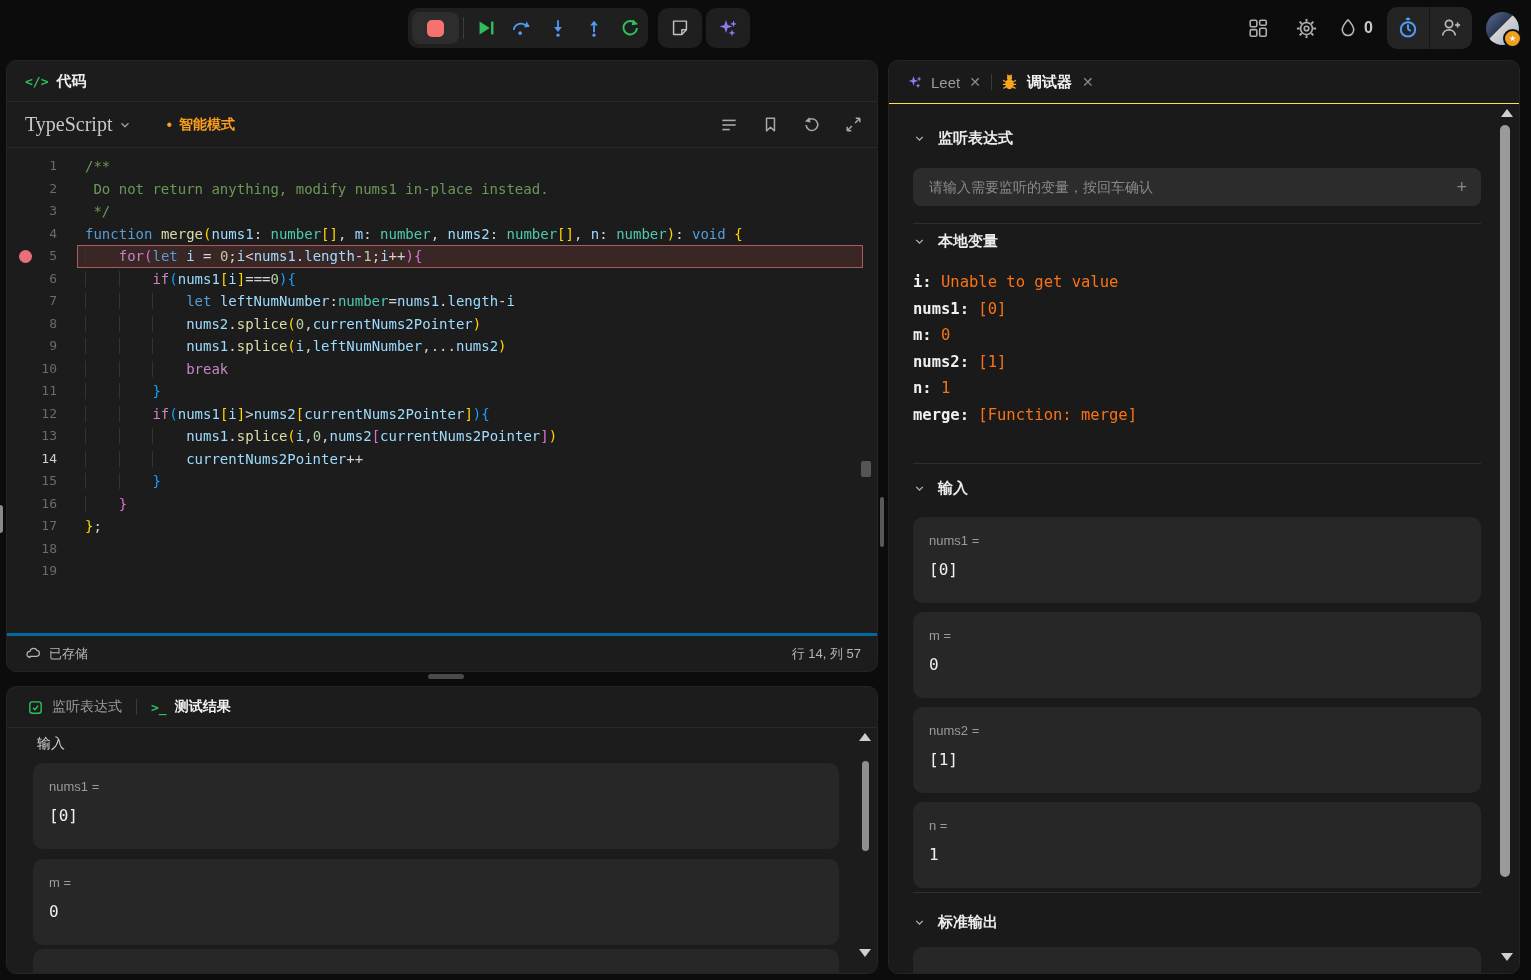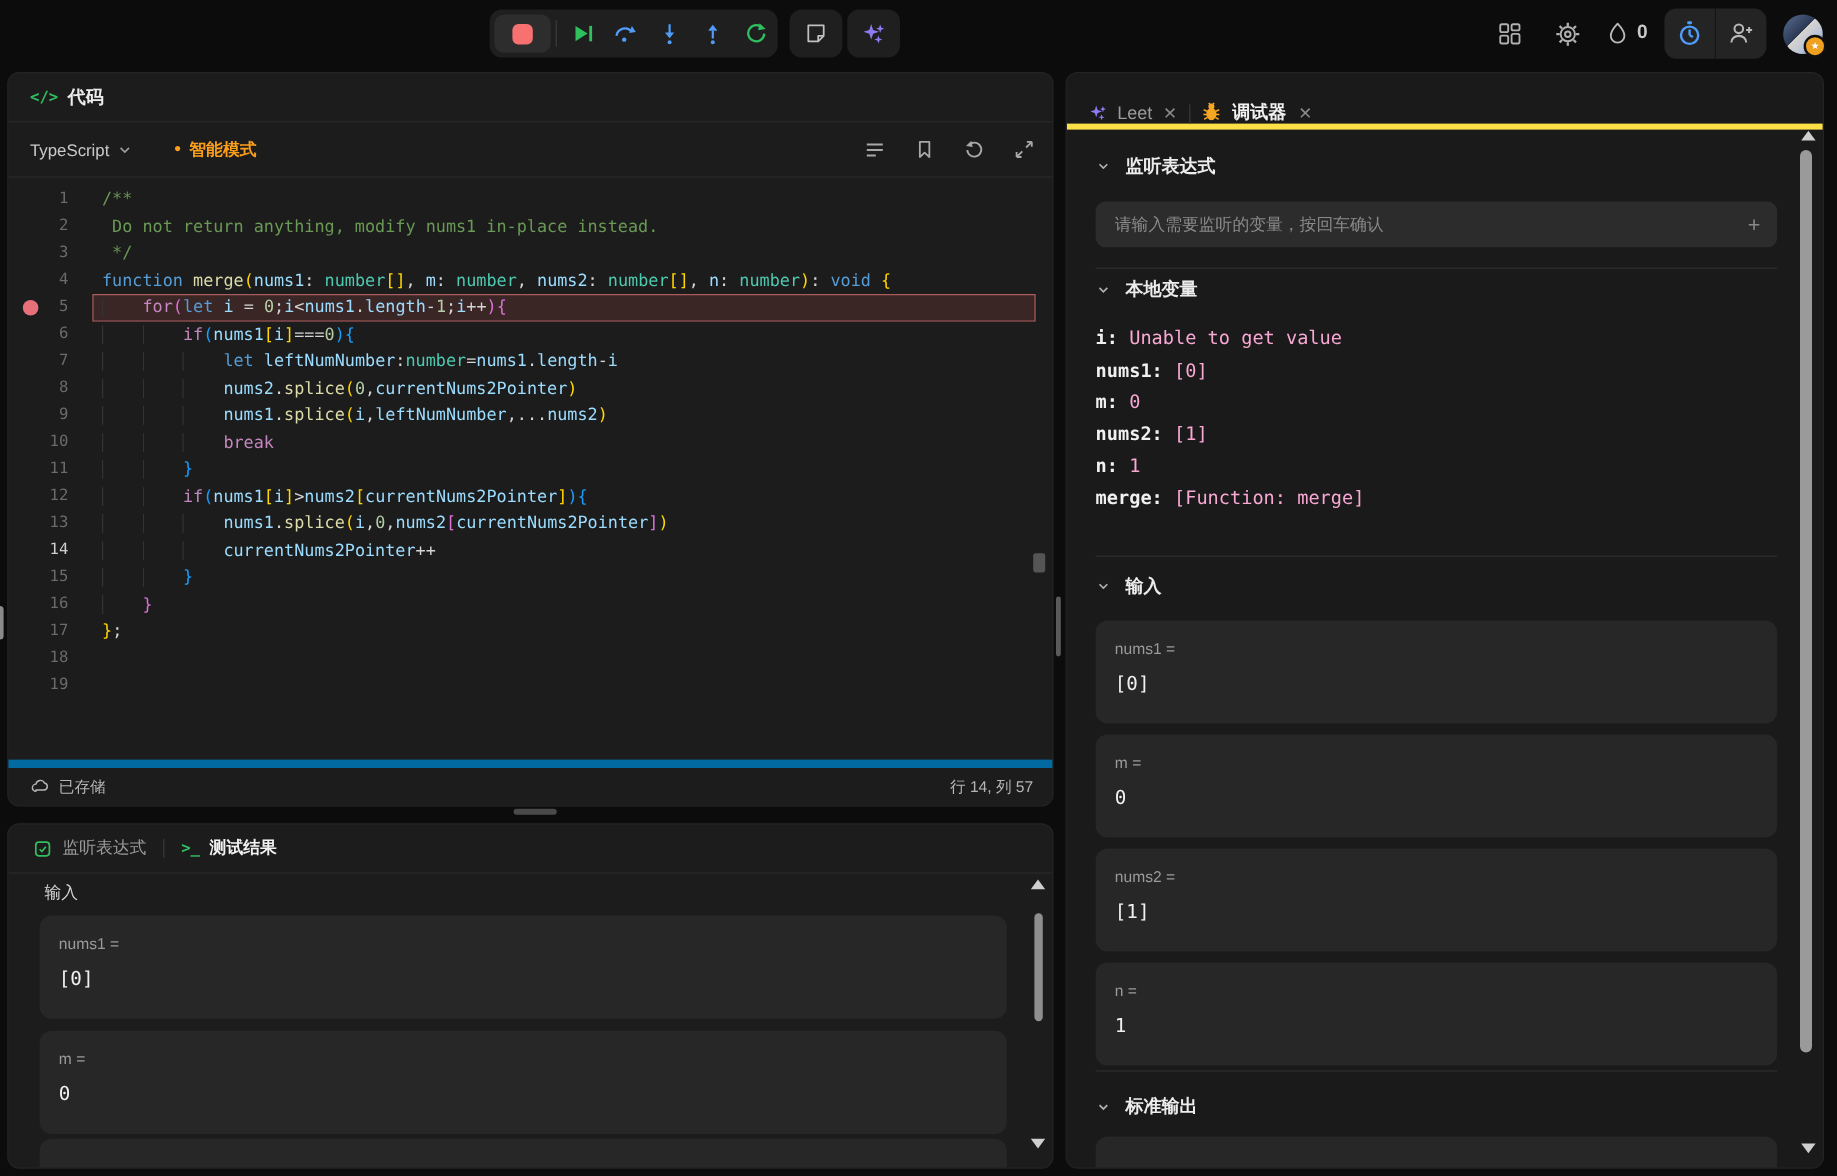--- a/index.html
+++ b/index.html
@@ -28,40 +28,40 @@
   #avatar .badge{position:absolute;right:-3px;bottom:-3px;width:15px;height:15px;border-radius:50%;
           background:#f0a020;border:2px solid #101010;display:flex;align-items:center;justify-content:center;
           font-size:8px;color:#fff;}
 
   
   #code-panel{left:6px;top:60px;width:872px;height:612px;}
   #code-header{height:40px;border-bottom:1px solid #2a2a2a;padding-left:18px;}
   .code-glyph{font-family:"DejaVu Sans Mono",monospace;font-weight:bold;color:#2fbf5f;font-size:13px;margin-right:8px;}
   #code-title{font-size:15px;font-weight:600;color:#ececec;}
   #code-toolbar{height:45px;border-bottom:1px solid #2a2a2a;padding:0 14px 0 18px;justify-content:space-between;}
-  #lang-select{gap:6px;color:#c9c9c9;font-size:14px;cursor:pointer;}
+  #lang-select{gap:6px;color:#c9c9c9;font-size:20px;cursor:pointer;font-family:Liberation Serif, serif;}
   #mode-toggle{gap:7px;margin-left:34px;cursor:pointer;}
   #mode-dot{color:#fa9e1b;font-size:16px;line-height:1;}
   #mode-label{color:#fa9e1b;font-size:14px;font-weight:600;}
   #editor-tools{gap:22px;}
   #editor{position:absolute;left:0;top:87px;width:870px;height:486px;overflow:hidden;}
   #gutter{position:absolute;left:0;top:7px;width:50px;text-align:right;
           font-family:"DejaVu Sans Mono",monospace;font-size:13px;color:#6b6b6b;}
   .gnum{height:22.5px;line-height:22.5px;cursor:pointer;}
   .gnum.cur{color:#cfcfcf;}
   #lines{position:absolute;left:70px;top:7px;width:786px;font-family:"DejaVu Sans Mono",monospace;font-size:14px;}
   .cline{height:22.5px;line-height:22.5px;white-space:pre;padding-left:8px;box-sizing:border-box;cursor:text;}
   .cline.hl{background:rgba(173,79,79,.22);box-shadow:inset 0 0 0 1px #a85c5c;}
   .tok-c{color:#6a9955}.tok-k{color:#569cd6}.tok-kc{color:#c586c0}.tok-f{color:#dcdcaa}
   .tok-v{color:#9cdcfe}.tok-t{color:#4ec9b0}.tok-n{color:#b5cea8}.tok-d{color:#d4d4d4}
   .tok-b1{color:#ffd602}.tok-b2{color:#da70d6}.tok-b3{color:#179fff}
   .tok-i{box-shadow:inset 1px 0 0 #333333;}
   #breakpoint{position:absolute;left:12px;width:13px;height:13px;border-radius:50%;background:#e8707a;cursor:pointer;}
   #ed-scroll-thumb{position:absolute;right:6px;top:313px;width:10px;height:16px;background:#555;border-radius:2px;}
-  #code-status{position:absolute;left:0;bottom:0;width:100%;height:38px;border-top:7px solid #0369a1;
+  #code-status{position:absolute;left:0;bottom:0;width:100%;height:38px;border-top:3px solid #0369a1;
                justify-content:space-between;padding:0 16px 0 18px;box-sizing:border-box;gap:36px;}
   .status-txt{font-size:13px;color:#b5b5b5;}
   #saved{gap:7px;}
 
   
   .handle{background:#4a4a4a;border-radius:3px;cursor:grab;}
 
   
   #test-panel{left:6px;top:686px;width:872px;height:288px;overflow:hidden;}
   #test-header{height:40px;border-bottom:1px solid #2a2a2a;padding-left:20px;gap:10px;}
@@ -76,36 +76,36 @@
   .card-value{margin-top:12px;font-family:"DejaVu Sans Mono",monospace;font-size:16px;color:#f0f0f0;}
   #test-cards{position:absolute;left:26px;top:76px;width:806px;display:flex;flex-direction:column;gap:10px;}
   #test-cards .card{height:86px;}
   .card-partial{position:absolute;left:26px;top:262px;width:806px;height:30px;background:#272727;border-radius:10px 10px 0 0;}
   .scroll-tri-up{width:0;height:0;border-left:6px solid transparent;border-right:6px solid transparent;border-bottom:8px solid #cfcfcf;cursor:pointer;}
   .scroll-tri-down{width:0;height:0;border-left:6px solid transparent;border-right:6px solid transparent;border-top:8px solid #cfcfcf;cursor:pointer;}
   .scroll-thumb{background:#8f8f8f;border-radius:4px;cursor:grab;}
 
   
   #dbg-panel{left:888px;top:60px;width:632px;height:914px;background:#1a1a1a;overflow:hidden;}
-  #dbg-tabs{height:42px;border-bottom:5px solid #fde047;padding-left:17px;gap:8px;align-items:flex-end;}
+  #dbg-tabs{height:42px;border-bottom:1px solid #fde047;padding-left:17px;gap:8px;}
   .close-x{color:#8a8a8a;font-size:14px;cursor:pointer;padding:0 2px;}
   .sec-head{display:flex;align-items:center;gap:12px;cursor:pointer;}
   .sec-title{font-size:15px;font-weight:600;color:#ececec;}
   .hdiv{position:absolute;left:24px;width:568px;height:1px;background:#2e2e2e;}
   #watch-input-wrap{position:absolute;left:24px;top:107px;width:568px;height:38px;background:#2c2c2c;border-radius:8px;
         display:flex;align-items:center;padding:0 14px;box-sizing:border-box;}
   #watch-input{flex:1;background:transparent;border:none;outline:none;color:#d0d0d0;font-size:14px;
         font-family:"Liberation Sans",sans-serif;}
   #watch-input::placeholder{color:#8a8a8a;}
   #watch-add{color:#8a8a8a;font-size:18px;cursor:pointer;}
   #locals-list{position:absolute;left:24px;top:208px;width:568px;
         font-family:"DejaVu Sans Mono",monospace;font-size:15.5px;}
   .local-row{height:26.6px;line-height:26.6px;white-space:pre;}
   .local-name{color:#f0f0f0;font-weight:bold;}
-  .local-val{color:#f9a8d4;}
+  .local-val{color:#f97316;}
   #dbg-cards{position:absolute;left:24px;top:456px;width:568px;display:flex;flex-direction:column;gap:9px;}
   #dbg-cards .card{height:86px;}
   #dbg-partial{position:absolute;left:24px;top:886px;width:568px;height:28px;background:#272727;border-radius:10px 10px 0 0;}
 </style>
 </head>
 <body>
 
 <div id="app">
 
   <div id="topbar" class="abs" style="left:0;top:0;width:100%;height:56px;">

